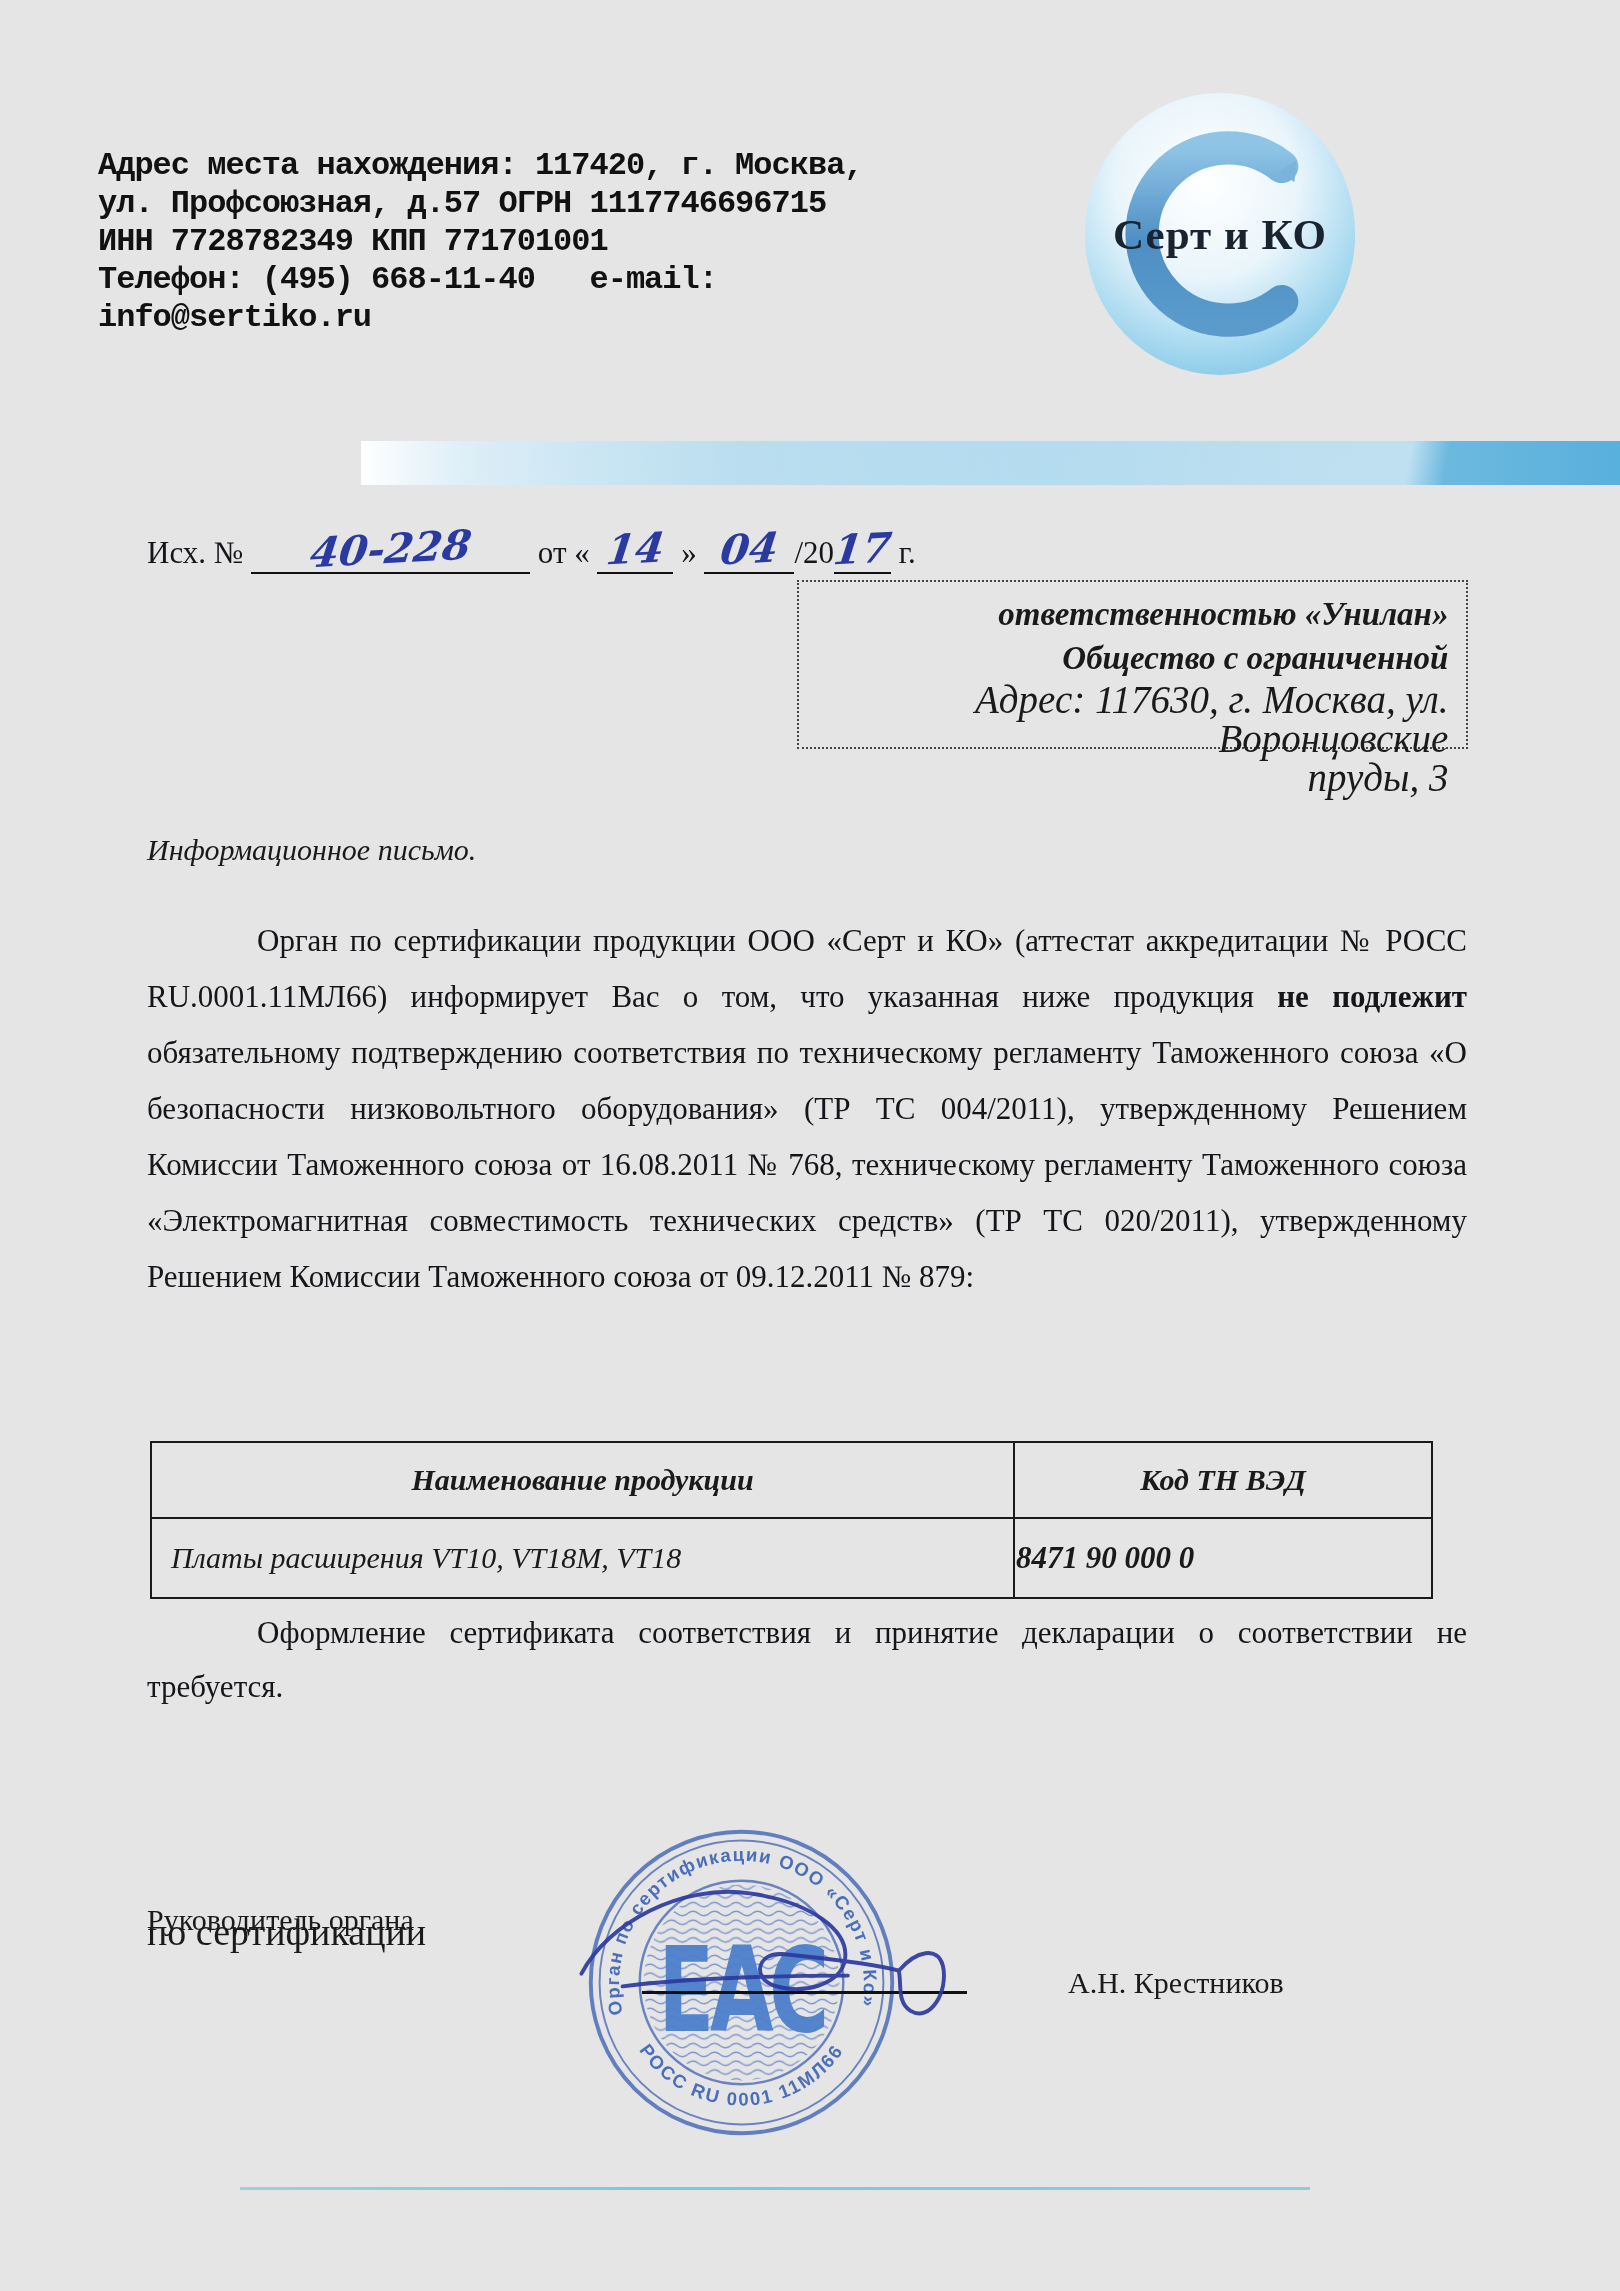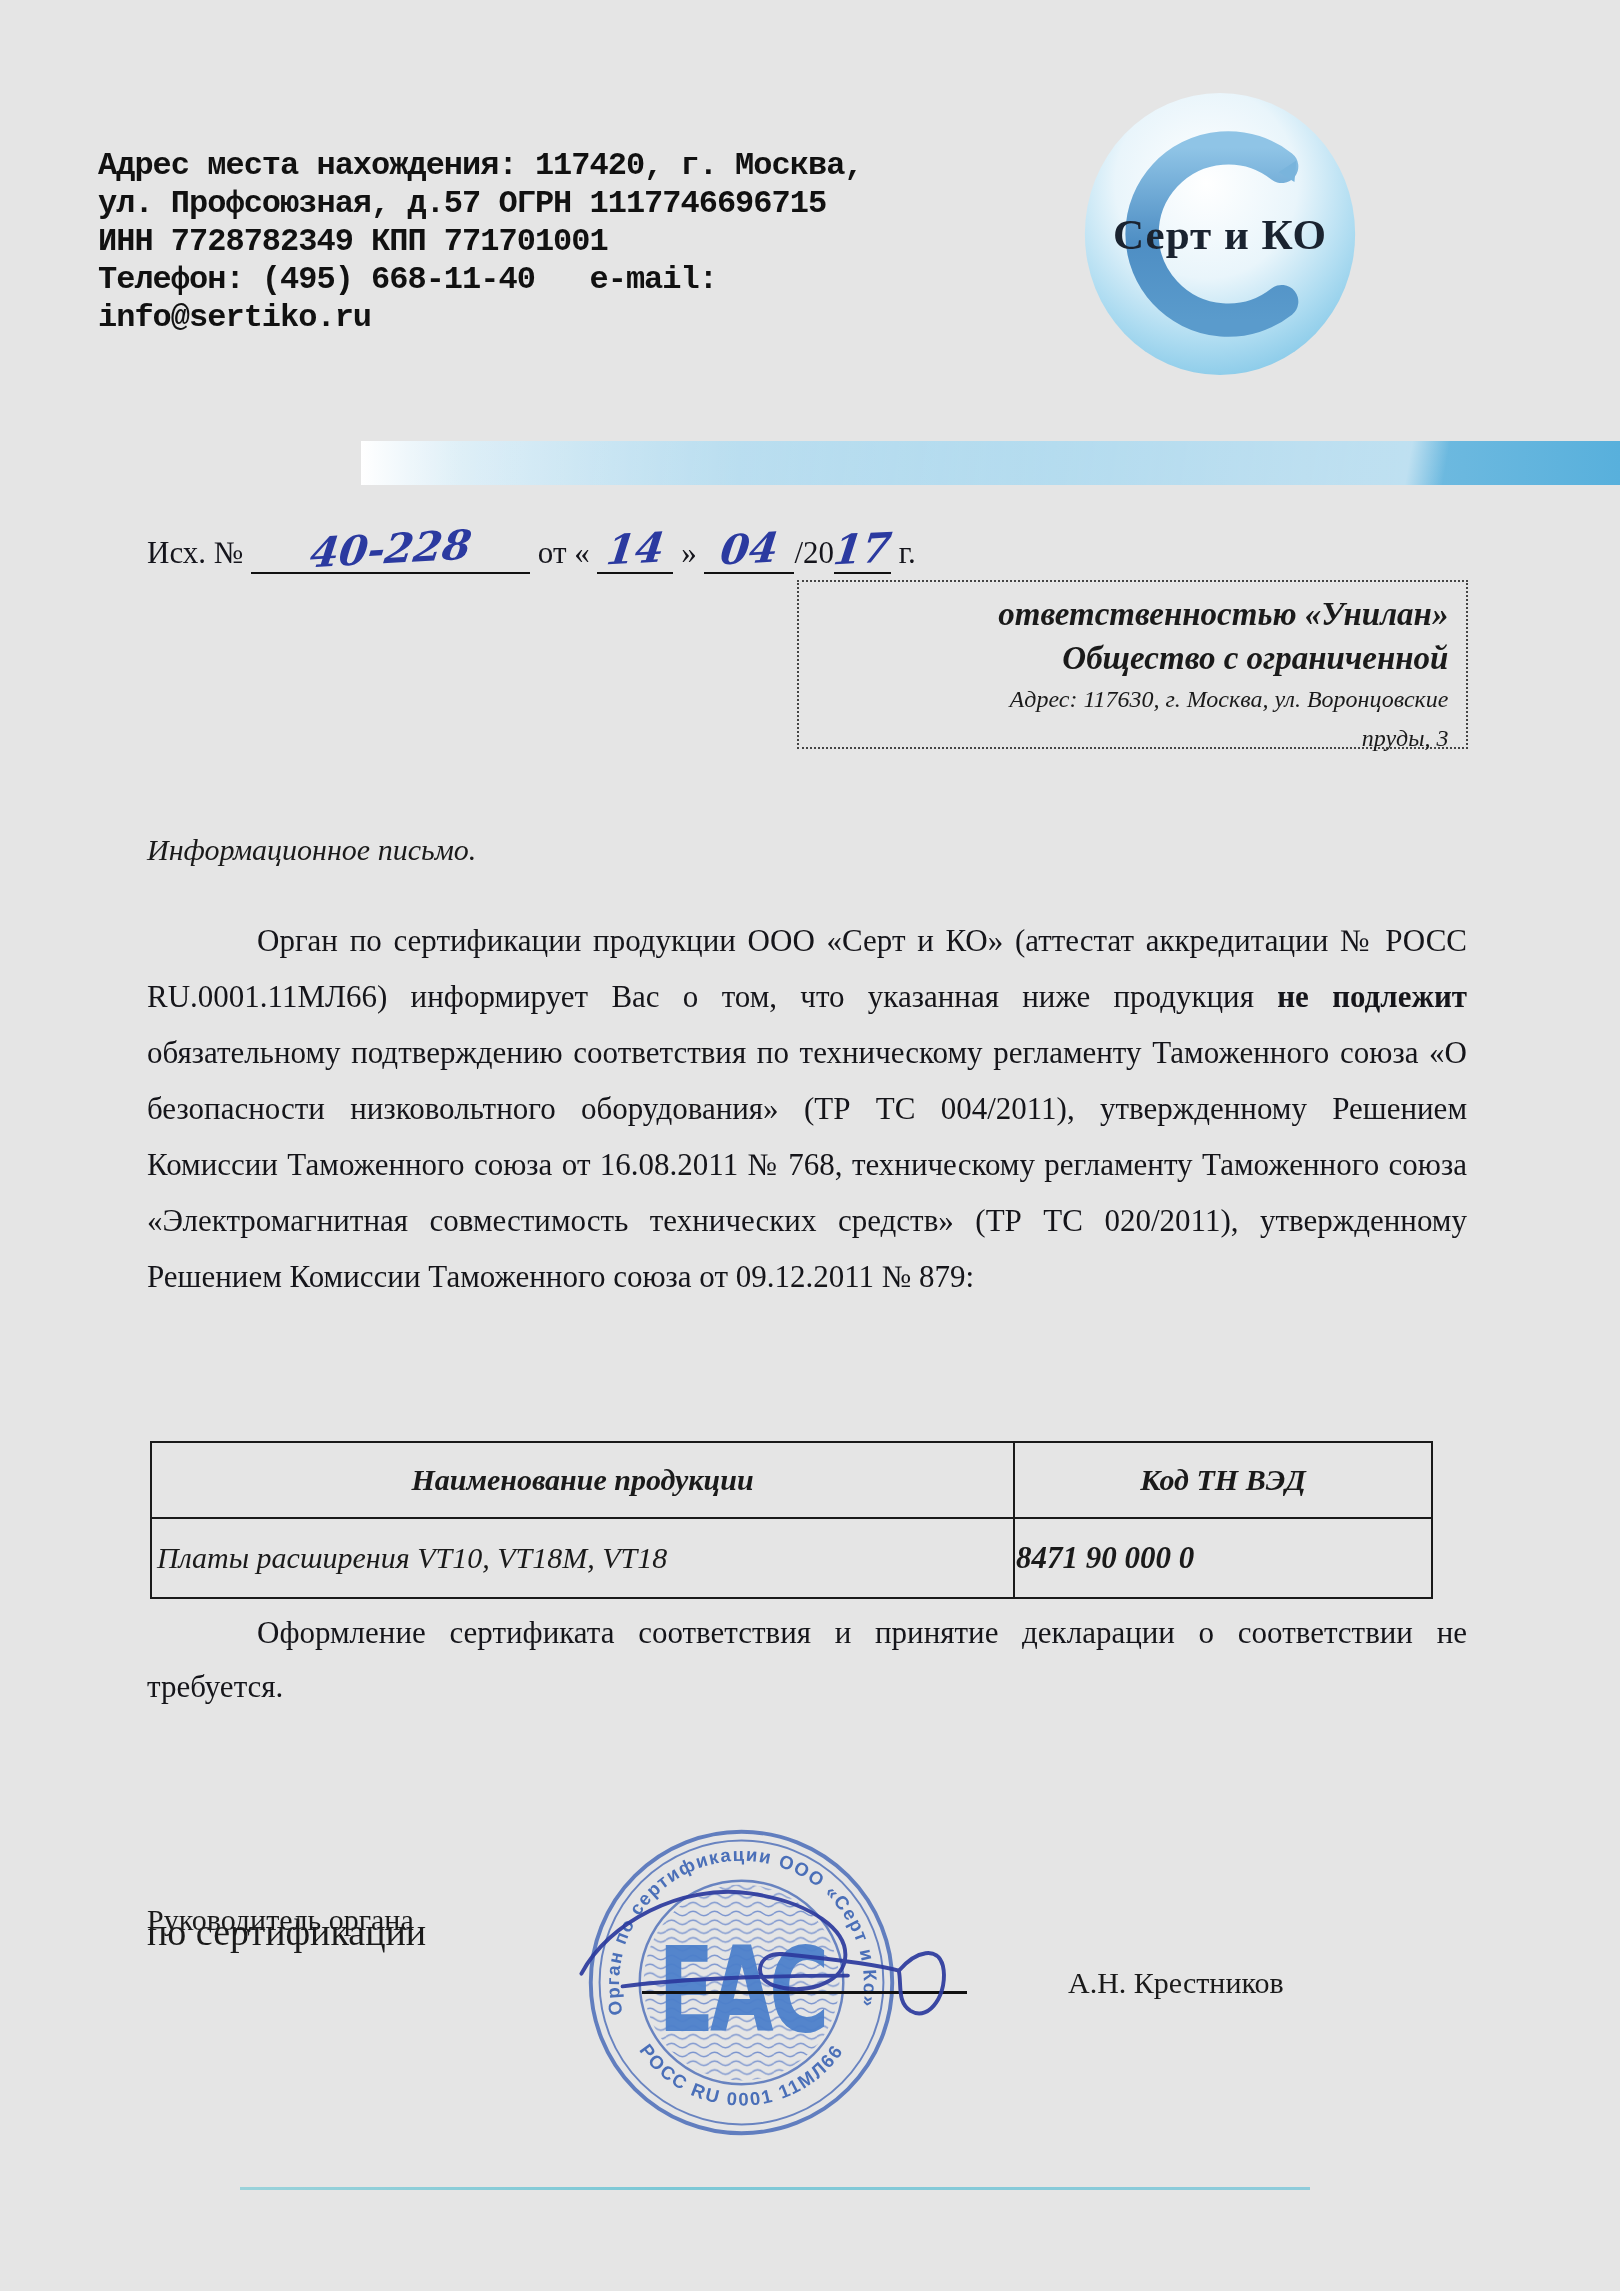--- a/index.html
+++ b/index.html
@@ -37,42 +37,42 @@
     color:#2b3aa0;display:inline-block;transform:skewX(-10deg) rotate(-3deg);
     font-size:41px;line-height:1;
   }
 
   
   #recipient{
     left:797px;top:580px;width:671px;height:169px;box-sizing:border-box;
     border:2px dotted #444;padding:9.8px 17.6px 7.8px 13.7px;text-align:right;
   }
   #recipient .r-bold{font-weight:bold;font-style:italic;font-size:33px;line-height:44px;}
-  #recipient .r-addr{font-style:italic;font-size:24px;line-height:39px;}
+  #recipient .r-addr{font-style:italic;font-size:39px;line-height:39px;}
 
   
   #subject{left:147px;top:833px;font-style:italic;font-size:30px;}
 
   
   #para1{
     left:147px;top:913px;width:1320px;font-size:31px;line-height:56px;
     text-align:justify;text-indent:110px;color:#15151a;
   }
   #para1 .b{font-weight:bold;}
 
   
   #prodtable{
     left:150px;top:1441px;width:1283px;height:157px;border-collapse:collapse;
     table-layout:fixed;
   }
   #prodtable td,#prodtable th{border:2.5px solid #1a1a1a;box-sizing:border-box;}
   #prodtable th{height:76px;font-weight:bold;font-style:italic;font-size:30px;text-align:center;vertical-align:middle;}
   #prodtable td{height:80px;font-style:italic;font-size:30px;vertical-align:middle;}
   #prodtable .c1{width:863px;}
-  #prodtable td.c1{padding-left:5px;text-align:left;}
+  #prodtable td.c1{padding-left:19px;text-align:left;}
   #prodtable td.c2{font-weight:bold;font-size:31px;}
 
   
   #para2{
     left:147px;top:1606px;width:1320px;font-size:31px;line-height:54px;
     text-align:justify;text-indent:110px;color:#15151a;
   }
 
   
   #role1{left:147px;top:1903px;font-size:30px;}

